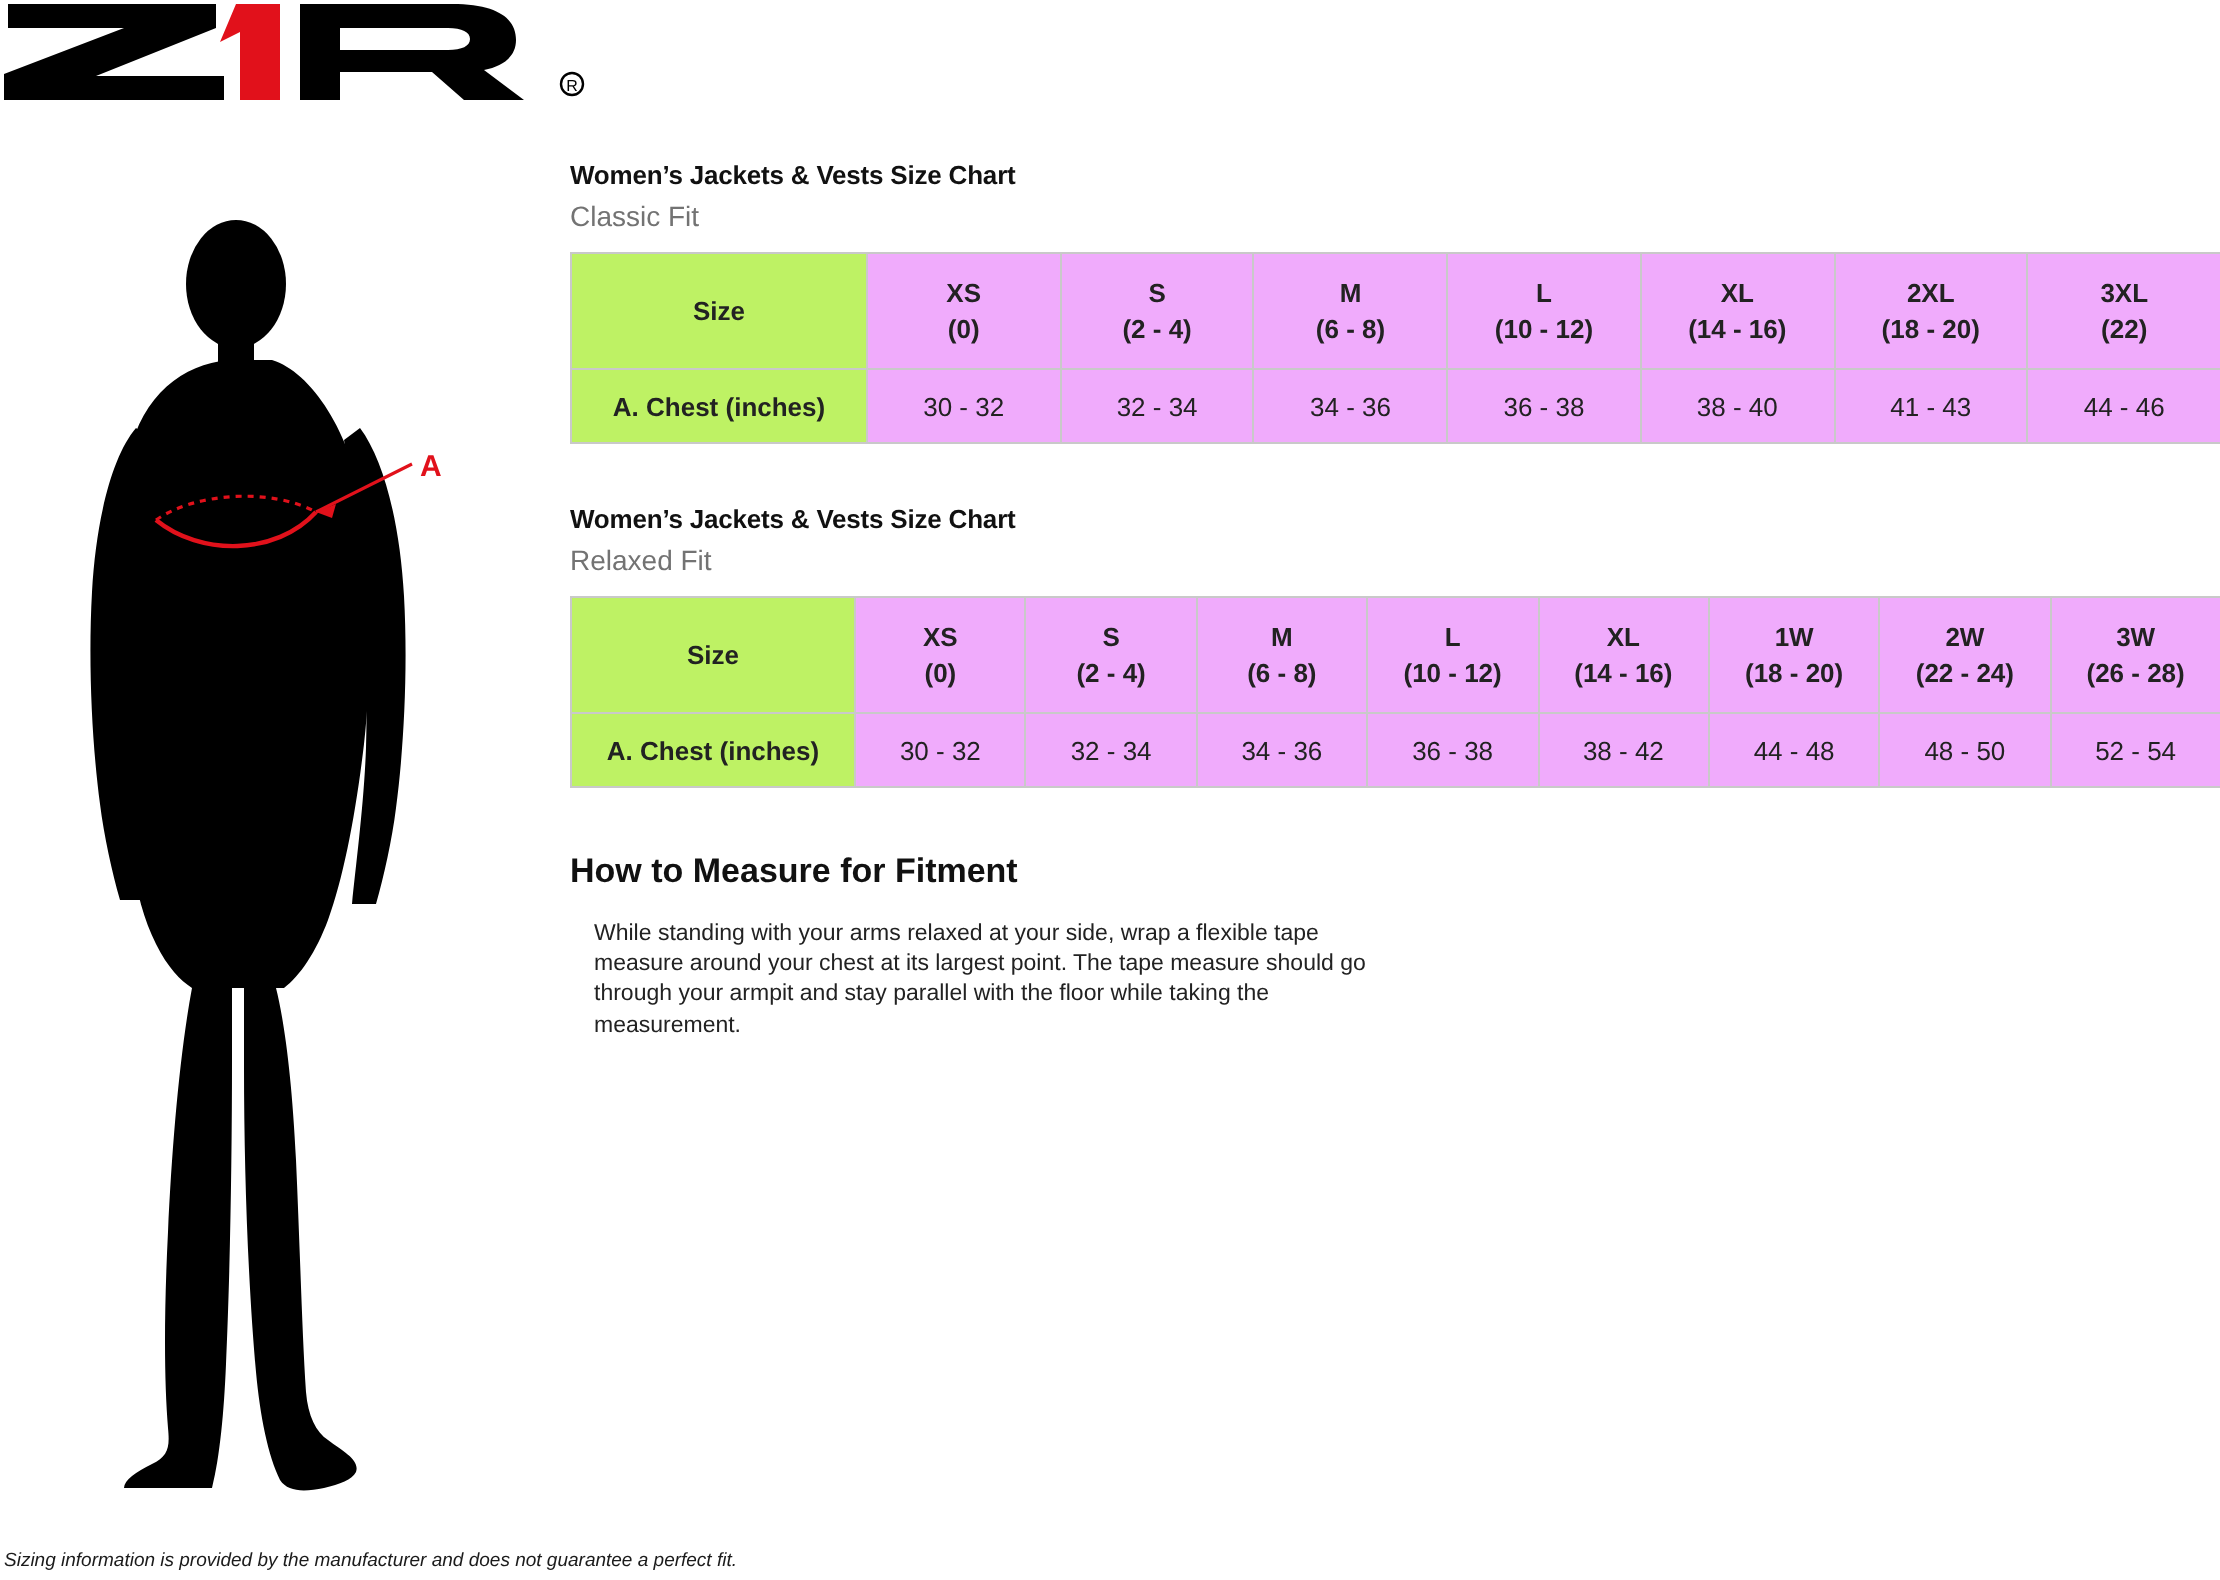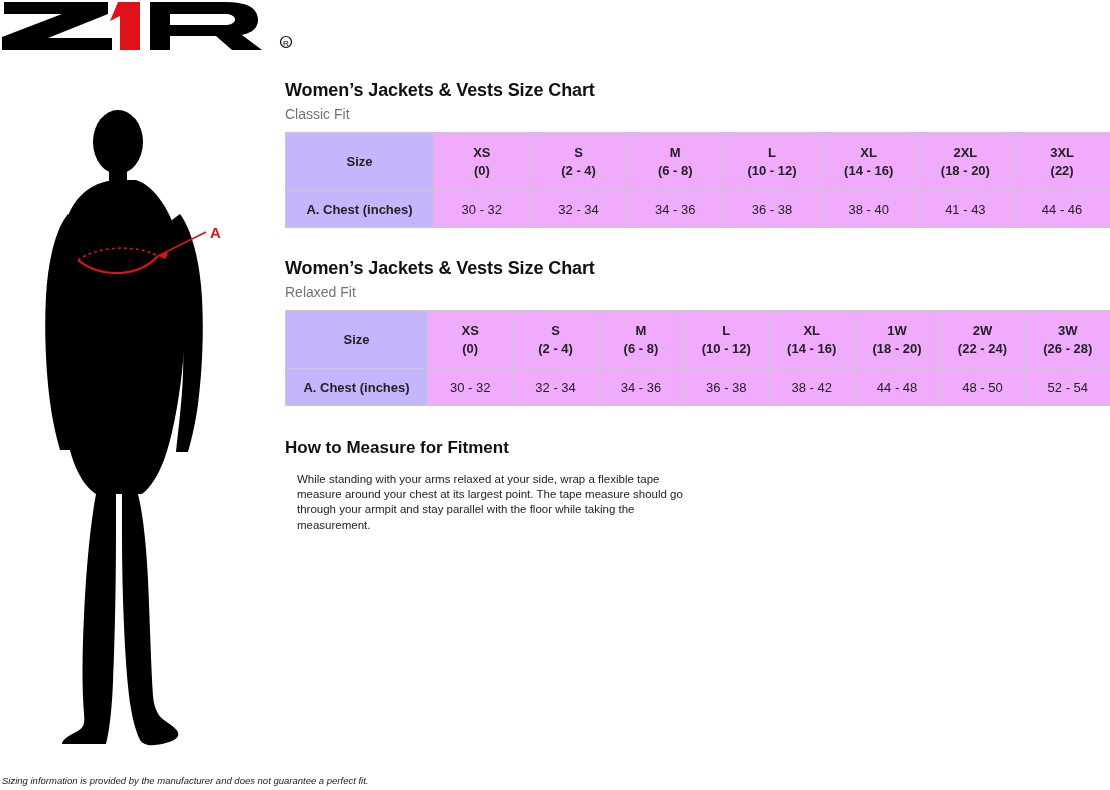--- a/index.html
+++ b/index.html
@@ -29,21 +29,21 @@
   }
 
   
   .content {
     position: absolute;
     left: 285px; top: 80px;
     width: 826px;
   }
 
   h1.chart-title {
-    font-size: 18px;
+    font-size: 13px;
     font-weight: bold;
     margin: 0;
     letter-spacing: -0.1px;
     color: #111;
   }
   .chart-sub {
     font-size: 14px;
     font-weight: normal;
     margin: 5px 0 10px 0;
     color: #737373;
@@ -65,21 +65,21 @@
     height: 58px;
     line-height: 1.35;
     padding: 4px 2px;
   }
   table.size-table tr.row td {
     height: 37px;
     padding: 2px;
   }
   table.size-table td.label {
     font-weight: bold;
-    background: #c4b5fd;
+    background: #bef264;
   }
   table.size-table tr.head td span.sz {
     display: block;
     font-weight: bold;
   }
   table.size-table tr.head td span.num {
     display: block;
     font-weight: bold;
   }
   table.size-table tr.head td.label span {

